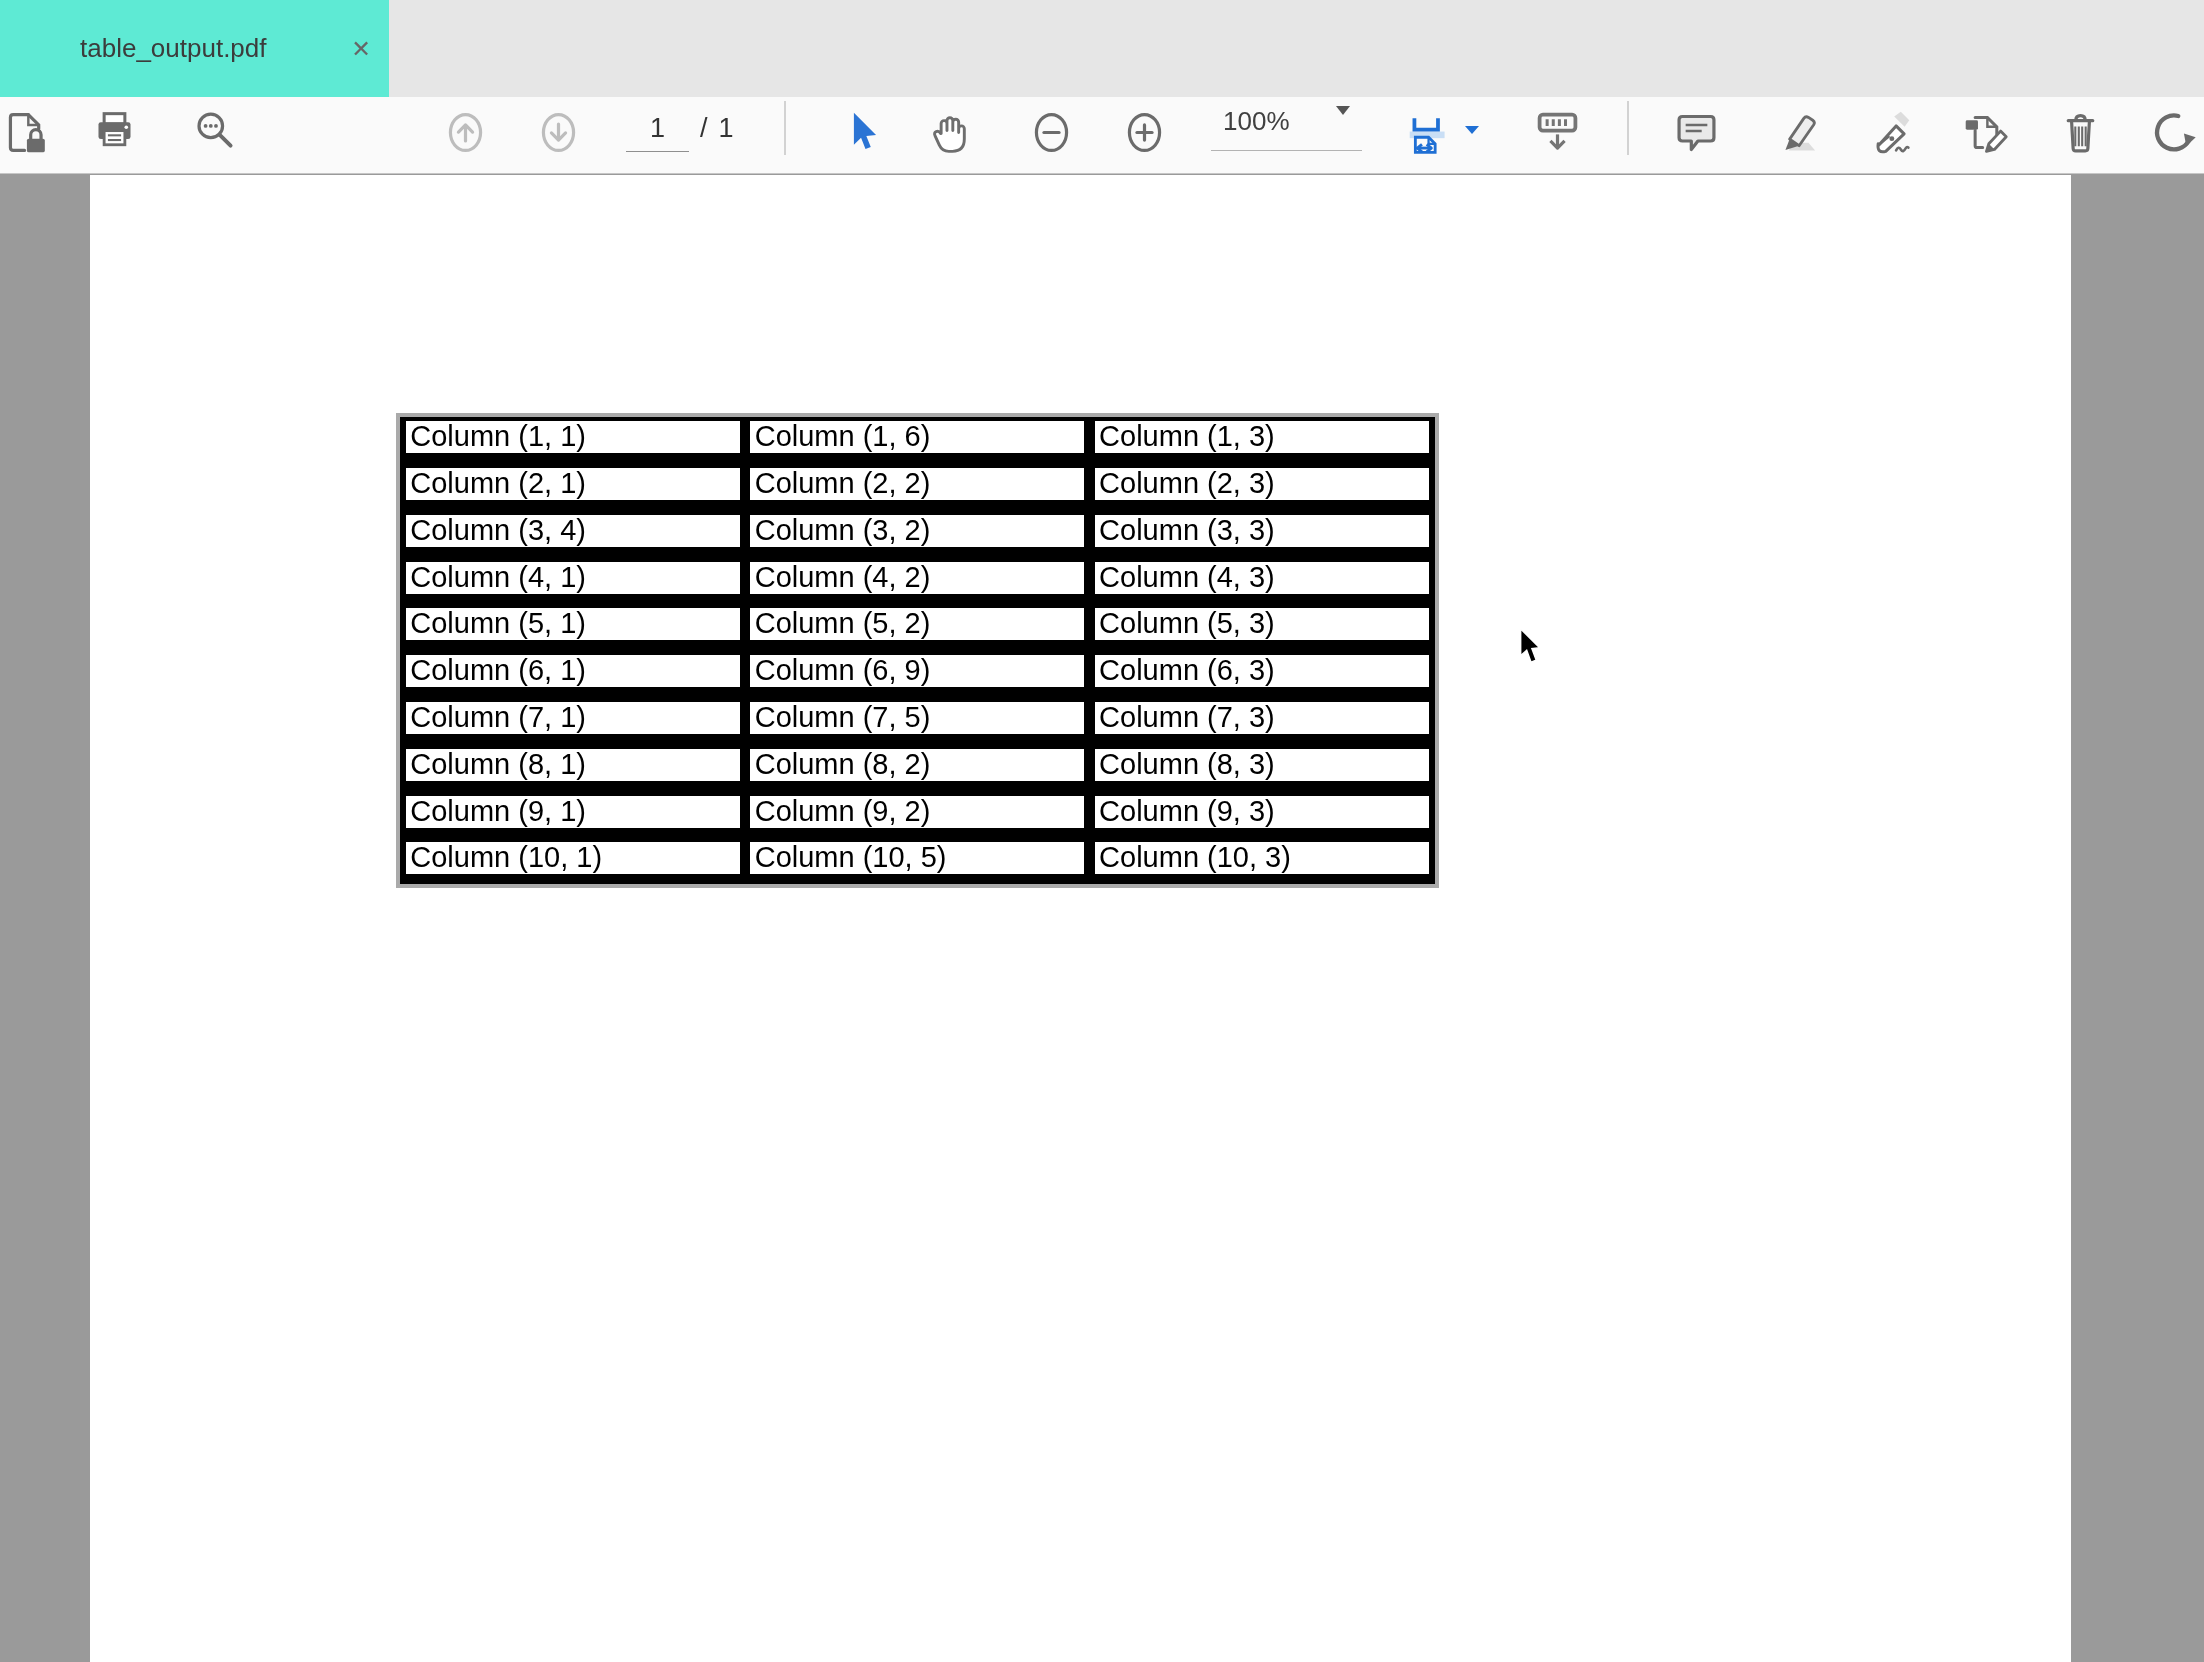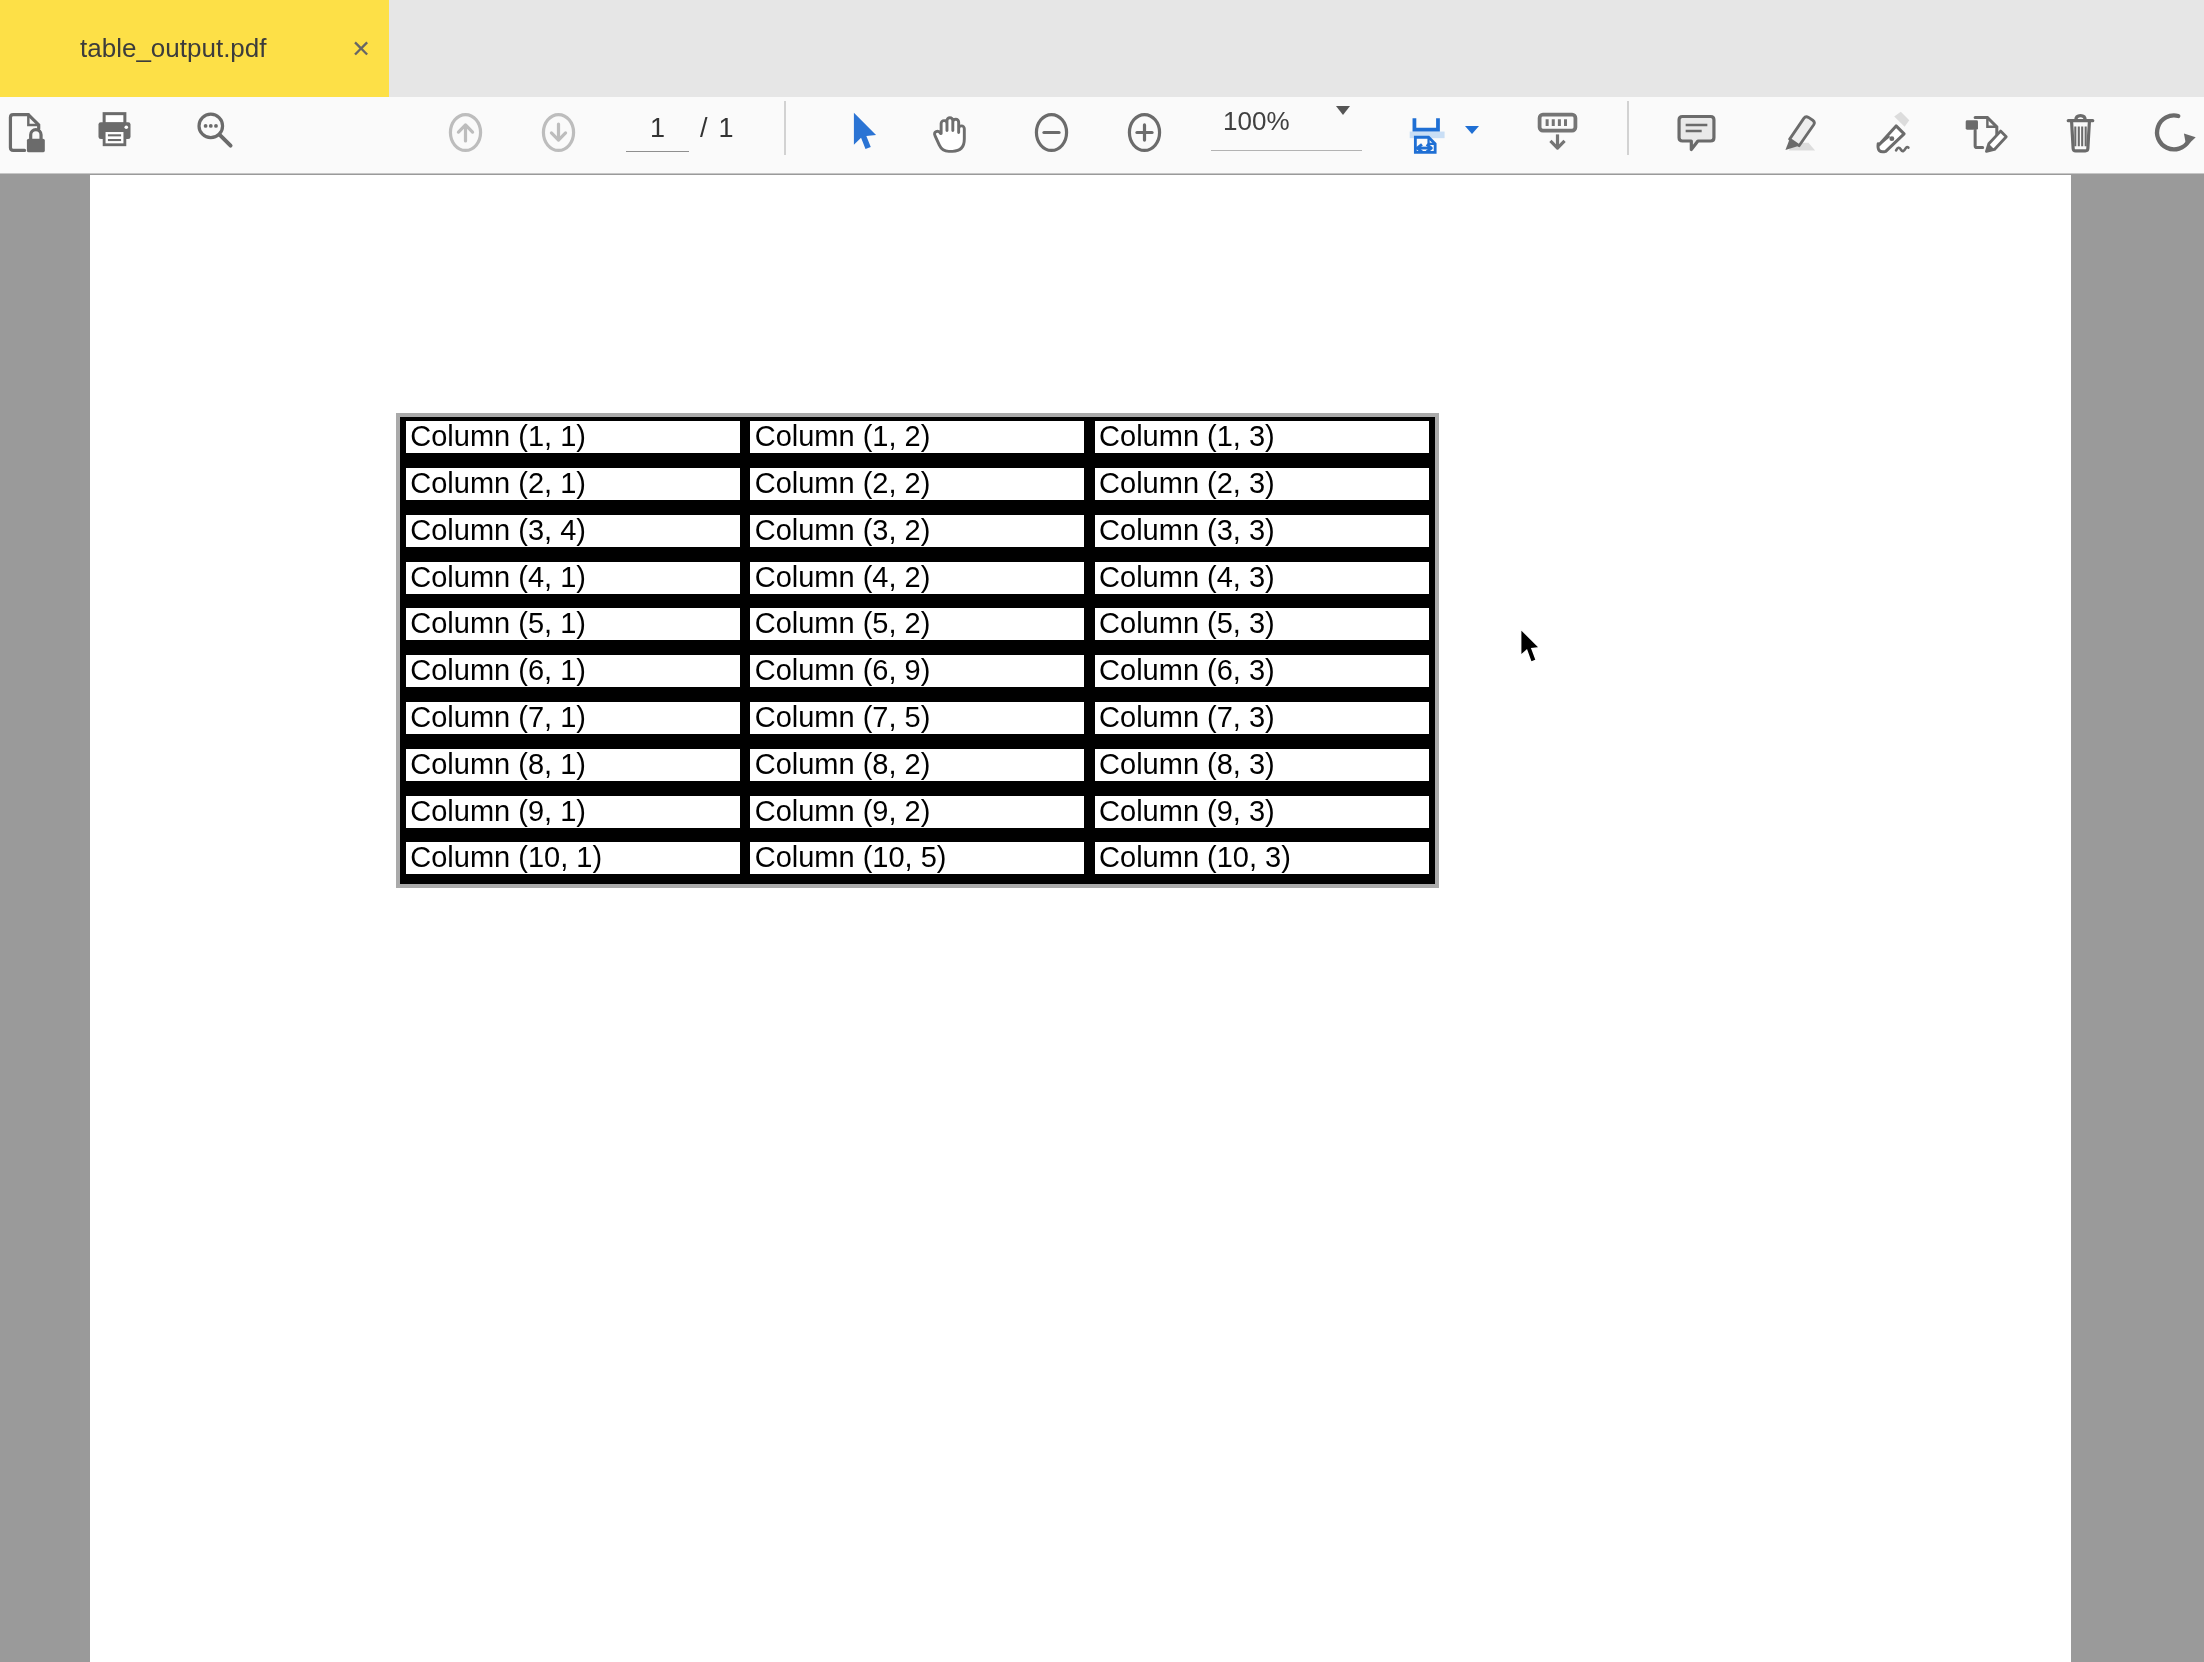--- a/index.html
+++ b/index.html
@@ -3,21 +3,21 @@
 <meta charset="utf-8">
 <style>
   html,body{margin:0;padding:0;}
   body{
     width:2205px;height:1662px;position:relative;overflow:hidden;
     font-family:"Liberation Sans",sans-serif;background:#9a9a9a;
   }
   
   .tabbar{position:absolute;left:0;top:0;width:2205px;height:97px;background:#e6e6e6;}
   .tab-active{
-    position:absolute;left:0;top:0;width:389px;height:97px;background:#fde047;
+    position:absolute;left:0;top:0;width:389px;height:97px;background:#5eead4;
     display:flex;align-items:center;text-align:right;
   }
   .tab-title{margin-left:80px;font-size:26px;color:#3c3c3c;white-space:nowrap;}
   .tab-close{
     position:absolute;left:342px;top:29.5px;width:38px;height:38px;
     display:flex;align-items:center;justify-content:center;
     font-size:23.5px;color:#666;cursor:default;
   }
   
   .toolbar{
@@ -229,21 +229,21 @@
       <path d="M30 8.5 a18 18 0 1 0 11 26.5" fill="none" stroke="#6b6b6b" stroke-width="4.6" stroke-linecap="round"></path>
       <polygon points="36,27 48.5,31 38.5,40.5" fill="#6b6b6b"></polygon>
     </svg>
   </div>
 </div>
 
 <div class="docarea">
   <div class="pdf-page">
     <div class="pdf-table">
         <div class="cell">Column (1, 1)</div>
-        <div class="cell">Column (1, 2)</div>
+        <div class="cell">Column (1, 6)</div>
         <div class="cell">Column (1, 3)</div>
         <div class="cell">Column (2, 1)</div>
         <div class="cell">Column (2, 2)</div>
         <div class="cell">Column (2, 3)</div>
         <div class="cell">Column (3, 4)</div>
         <div class="cell">Column (3, 2)</div>
         <div class="cell">Column (3, 3)</div>
         <div class="cell">Column (4, 1)</div>
         <div class="cell">Column (4, 2)</div>
         <div class="cell">Column (4, 3)</div>

